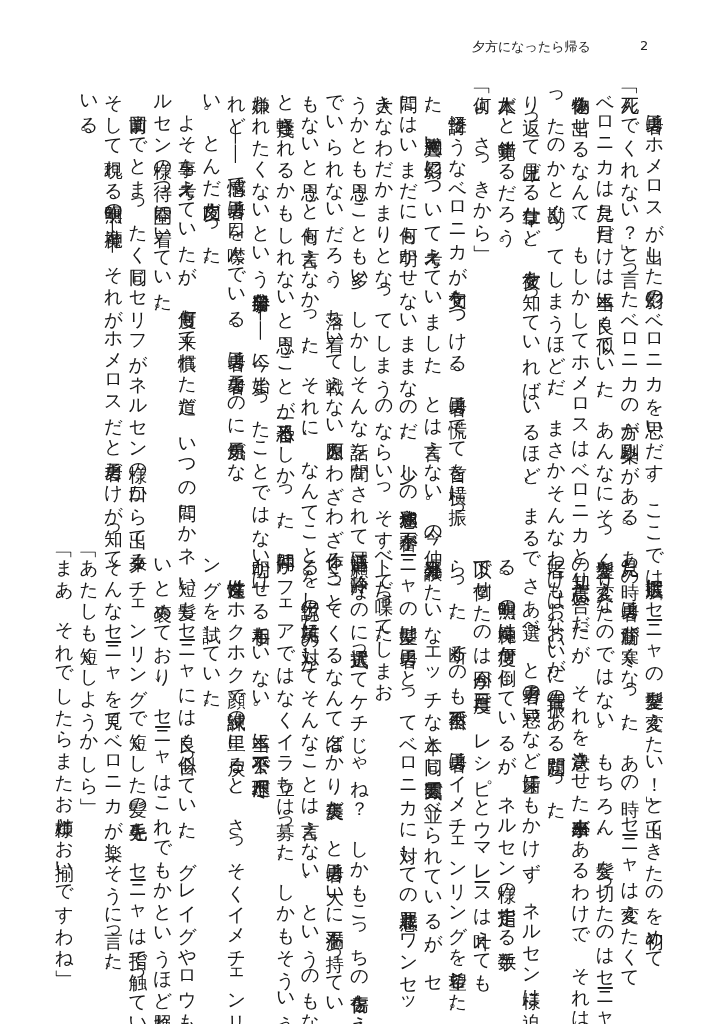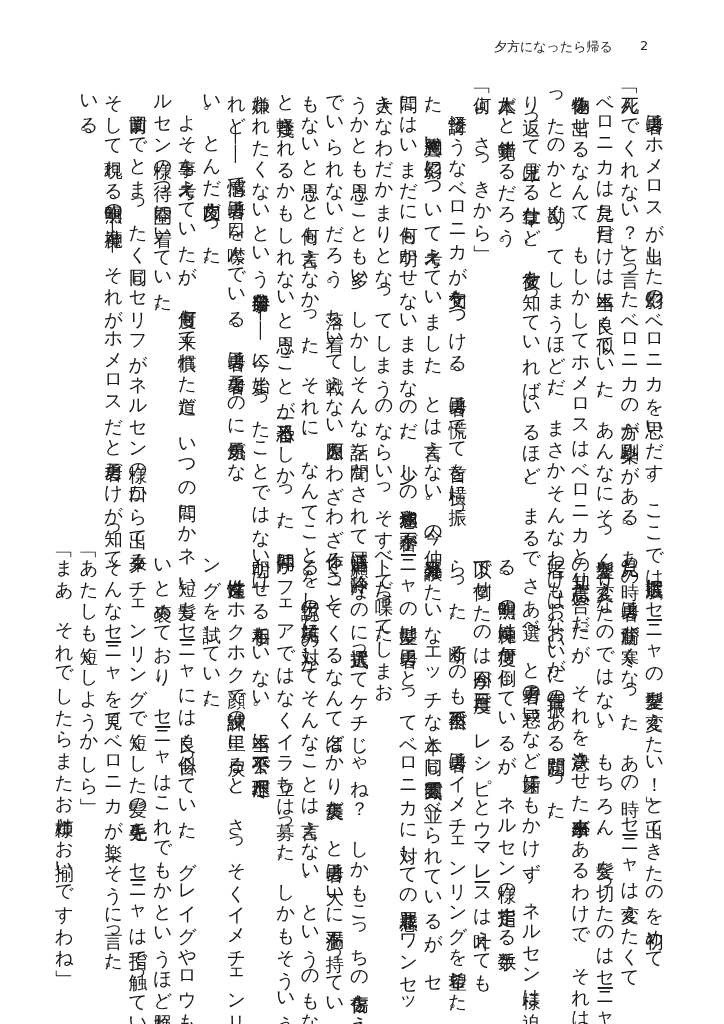--- a/index.html
+++ b/index.html
@@ -1,18 +1,18 @@
 <!DOCTYPE html>
 <html><head>
 <meta charset="utf-8">
 <style>
   html, body { margin: 0; padding: 0; background: #ffffff; }
   body { width: 724px; height: 1024px; position: relative; overflow: hidden;
          font-family: "DejaVu Serif", "Liberation Serif", serif; color: #1a1a1a; }
-  .running-header { position: absolute; top: 38px; left: 494px; font-size: 13px;
+  .running-header { position: absolute; top: 38px; left: 472px; font-size: 13px;
          font-family: "DejaVu Sans", "Liberation Sans", sans-serif; color: #222; }
   .page-number { position: absolute; top: 38px; left: 640px; font-size: 13px;
          font-family: "DejaVu Sans", "Liberation Sans", sans-serif; color: #222; }
   .block { position: absolute; writing-mode: vertical-rl; -webkit-writing-mode: vertical-rl;
            font-size: 18.5px; line-height: 24.6px; letter-spacing: 0.6px;
            white-space: pre; text-orientation: mixed; }
   .block-top { top: 82px; right: 58px; height: 425px; }
   .block-bottom { top: 546px; right: 58px; height: 425px; }
   .col { display: block; }
 </style>

